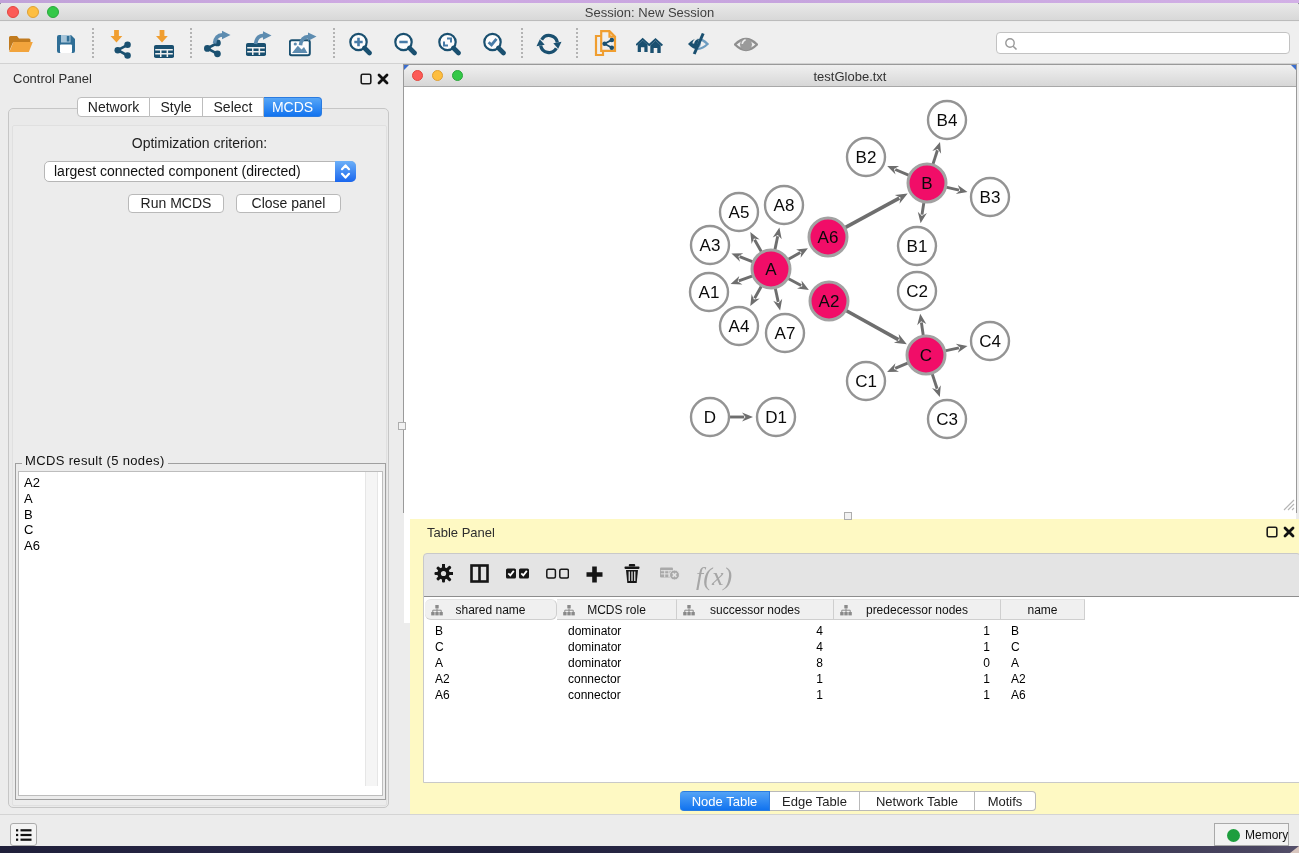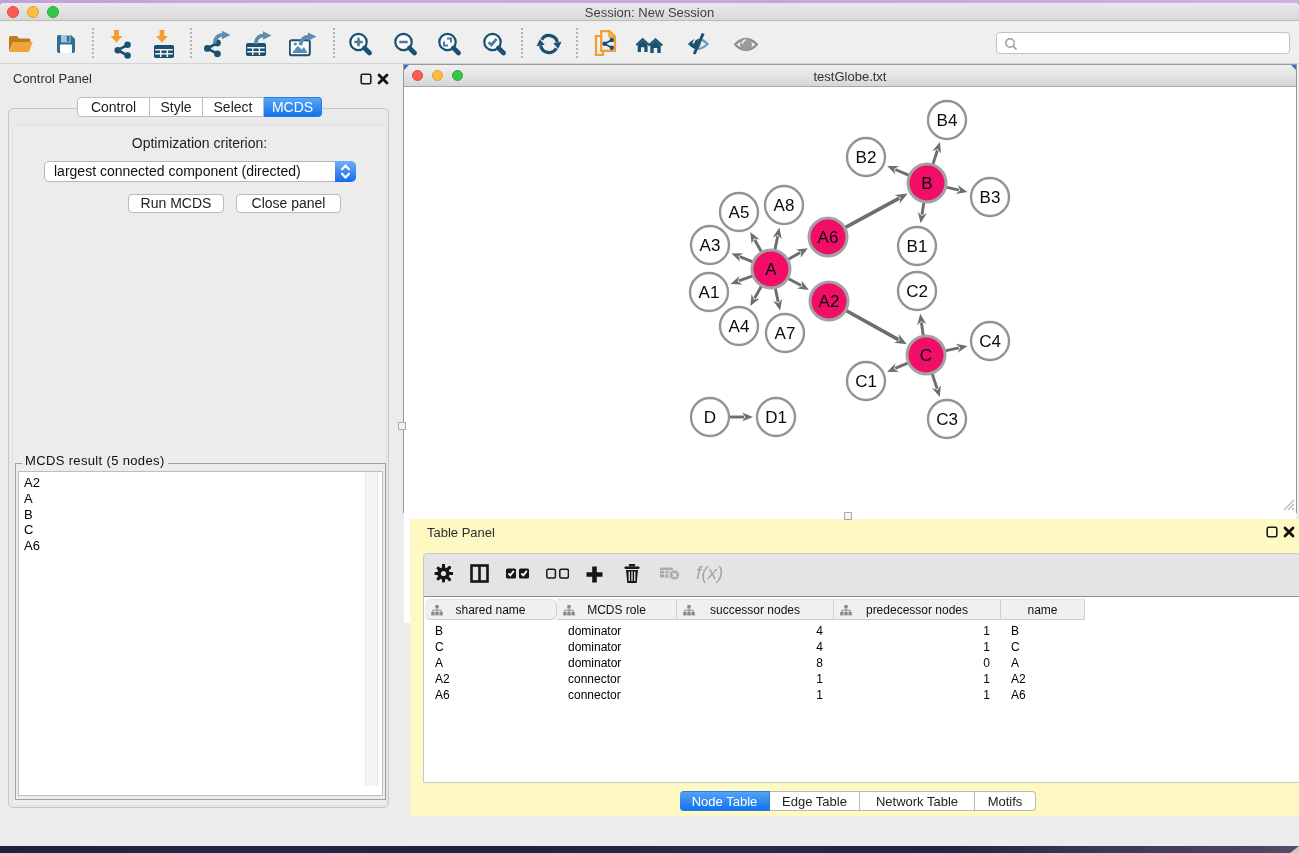--- a/index.html
+++ b/index.html
@@ -216,21 +216,21 @@
     </div>
   <div id="ctrlpanel">
     <div class="hdr">Control Panel</div>
     <svg class="winbtns" style="left:360px; top:9px" width="12" height="12" viewBox="0 0 12 12">
         <rect x="1.2" y="1.2" width="9.6" height="9.6" rx="1.5" fill="none" stroke="#1c1c1c" stroke-width="1.6"></rect>
       </svg>
       <svg class="winbtns" style="left:377px; top:9px" width="12" height="12" viewBox="0 0 12 12">
         <path d="M2 2 L10 10 M10 2 L2 10" stroke="#111" stroke-width="2.8" stroke-linecap="round"></path>
       </svg>
     <div id="tabrow">
-      <div class="tab first" style="width:73px">Control</div>
+      <div class="tab first" style="width:73px">Network</div>
       <div class="tab" style="width:53px">Style</div>
       <div class="tab" style="width:61px">Select</div>
       <div class="tab sel" style="width:58px">MCDS</div>
     </div>
     <div id="tabpane">
       <div id="mcdspanel">
         <div id="optlabel">Optimization criterion:</div>
         <div id="combo">largest connected component (directed)<span class="spin">
               <svg style="position:absolute;left:3px;top:1px" width="15" height="19" viewBox="0 0 15 19">
                 <path d="M4 7.2 L7.5 3.4 L11 7.2" fill="none" stroke="#fff" stroke-width="2.2" stroke-linecap="round" stroke-linejoin="round"></path>
@@ -392,21 +392,21 @@
         </svg>
         <svg style="position:absolute; left:236px; top:12px" width="20" height="15" viewBox="0 0 20 15">
           <rect x="0" y="1.5" width="13" height="10" rx="1" fill="#a9a9a9"></rect>
           <rect x="4.2" y="4.2" width="1" height="7" fill="#e4e4e4"></rect>
           <rect x="8.4" y="4.2" width="1" height="7" fill="#e4e4e4"></rect>
           <rect x="0.8" y="4.2" width="11.4" height="1" fill="#e4e4e4"></rect>
           <rect x="0.8" y="7.4" width="11.4" height="1" fill="#e4e4e4"></rect>
           <circle cx="14.5" cy="9" r="5" fill="#a9a9a9" stroke="#e4e4e4" stroke-width="1"></circle>
           <path d="M12.6 7.1 L16.4 10.9 M16.4 7.1 L12.6 10.9" stroke="#e4e4e4" stroke-width="1.5"></path>
         </svg>
-        <div style="position:absolute; left:272px; top:8px; font-family:Liberation Sans, sans-serif; font-style:italic; font-size:19px; color:#a6a6a6;">f(x)</div>
+        <div style="position:absolute; left:272px; top:8px; font-family:Liberation Serif, serif; font-style:italic; font-size:26px; color:#a6a6a6;">f(x)</div>
       <div id="tptable">
           <div class="th" style="left:1px; width:132px;border-radius:6px;"><svg style="position:absolute;left:6px;top:5px" width="12" height="11" viewBox="0 0 12 11">
               <rect x="4.3" y="0" width="3.4" height="3.4" fill="#8a8a8a"></rect>
               <path d="M6 3.4 V5.2 M1.8 7 V5.2 H10.2 V7 M6 5.2 V7" stroke="#8a8a8a" stroke-width="1" fill="none"></path>
               <rect x="0.2" y="7" width="3.4" height="3.4" fill="#8a8a8a"></rect>
               <rect x="4.3" y="7" width="3.4" height="3.4" fill="#8a8a8a"></rect>
               <rect x="8.4" y="7" width="3.4" height="3.4" fill="#8a8a8a"></rect>
             </svg>shared name</div>
           <div class="th" style="left:133px; width:120px;"><svg style="position:absolute;left:6px;top:5px" width="12" height="11" viewBox="0 0 12 11">
               <rect x="4.3" y="0" width="3.4" height="3.4" fill="#8a8a8a"></rect>
@@ -457,19 +457,35 @@
           <div class="td" style="left:587px; top:90px; width:80px;">A6</div>
         </div>
     </div>
     <div id="tabbar2">
       <div class="tab2 sel" style="width:90px;">Node Table</div>
       <div class="tab2" style="width:90px;">Edge Table</div>
       <div class="tab2" style="width:115px;">Network Table</div>
       <div class="tab2 last" style="width:61px;">Motifs</div>
     </div>
   </div>
+  <div id="statusbar">
+    <div id="listbtn">
+        <svg style="position:absolute;left:5px;top:5px" width="16" height="12" viewBox="0 0 16 12">
+          <rect x="0" y="0.2" width="2.2" height="2.2" fill="#111"></rect>
+          <rect x="4.5" y="0.2" width="11" height="2.2" fill="#111"></rect>
+          <rect x="0" y="4.9" width="2.2" height="2.2" fill="#111"></rect>
+          <rect x="4.5" y="4.9" width="11" height="2.2" fill="#111"></rect>
+          <rect x="0" y="9.6" width="2.2" height="2.2" fill="#111"></rect>
+          <rect x="4.5" y="9.6" width="11" height="2.2" fill="#111"></rect>
+        </svg>
+      </div>
+    <div id="membox">
+        <span class="dot"></span>
+        <span class="txt">Memory</span>
+      </div>
+  </div>
 </div>
 <div style="position:absolute; left:398px; top:422px; width:8px; height:8px; background:#f2f2f2; border:1px solid #adadad; z-index:9;"></div>
 <div style="position:absolute; left:844px; top:512px; width:8px; height:8px; background:#f2f2f2; border:1px solid #adadad; z-index:9;"></div>
 <div id="wallpaper-top"></div>
 <div style="position:absolute; left:0; top:846px; width:1299px; height:7px; background:linear-gradient(90deg,#1f1f3a 0%,#262544 18%,#20203c 38%,#2a2947 55%,#232240 72%,#3d3a55 86%,#4a4560 97%,#55506a 100%);">
     <div style="position:absolute; right:0; top:0; width:0; height:0; border-bottom:7px solid #d8c6bf; border-left:9px solid transparent;"></div>
   </div>
 
 </body></html>

